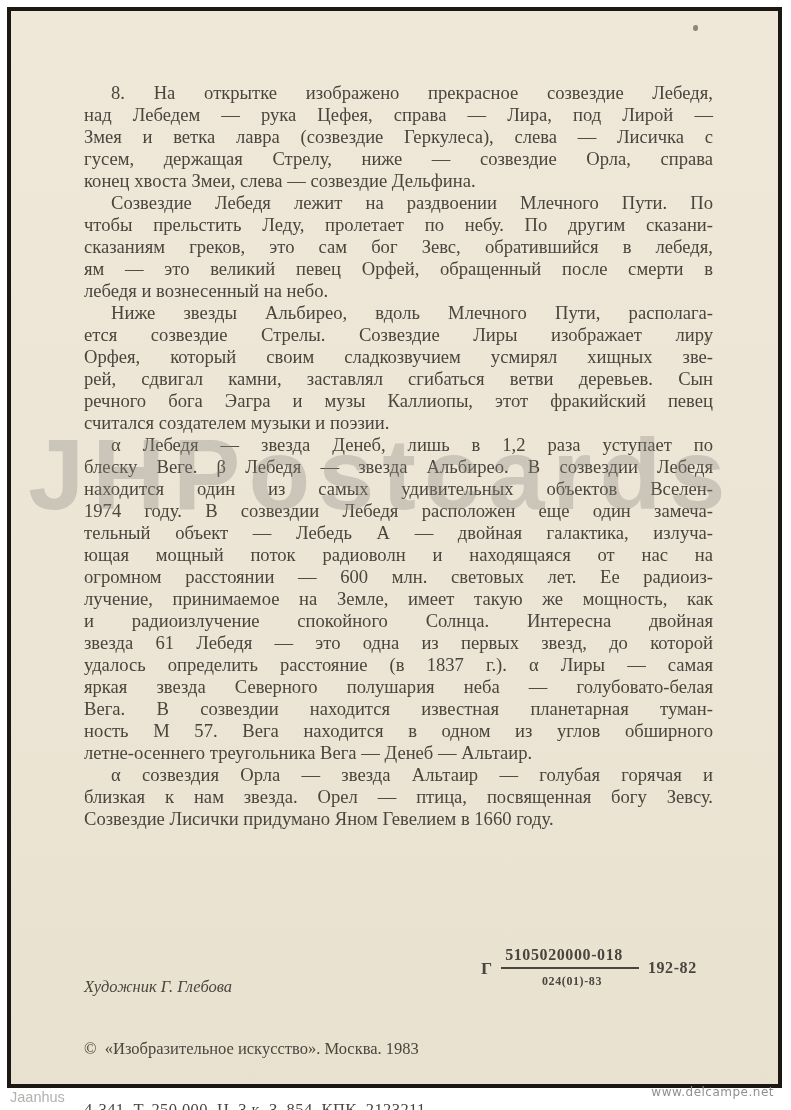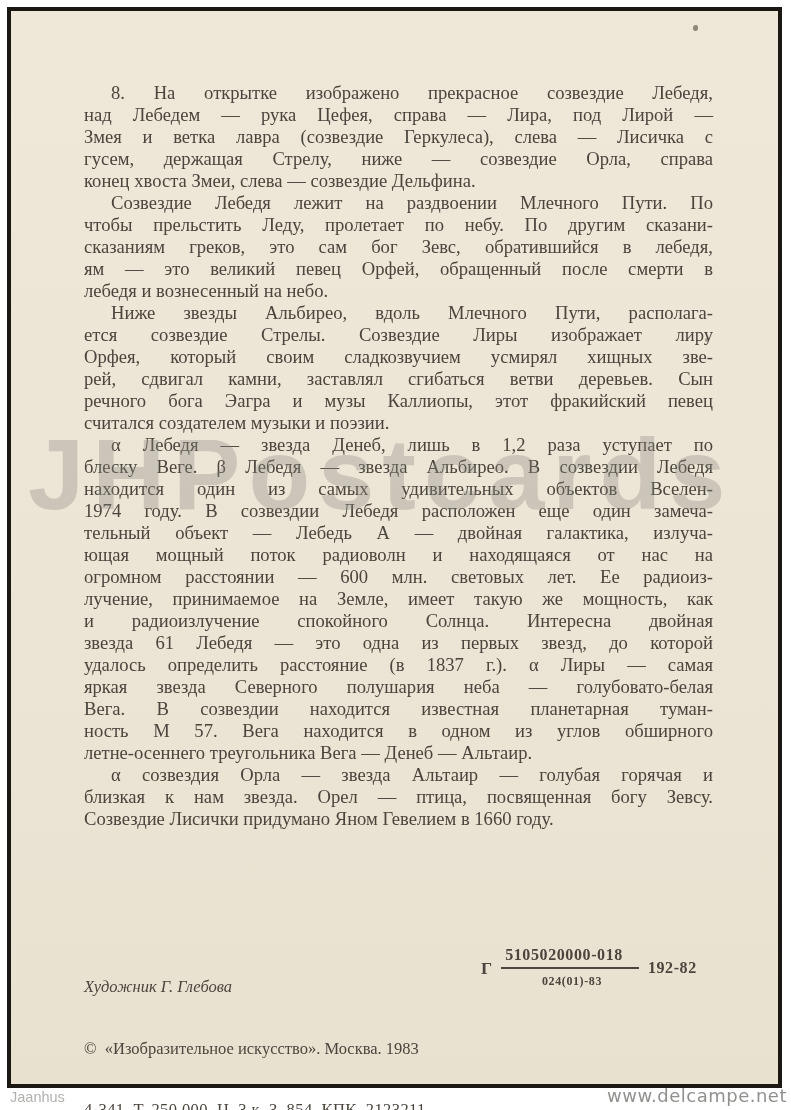--- a/index.html
+++ b/index.html
@@ -63,23 +63,23 @@
     font-size:101px;letter-spacing:8px;
     color:var(--watermark,#8c8982);opacity:.34;
     pointer-events:none;user-select:none;white-space:nowrap;margin-left:8px;
   }
   .wm-bl{
     position:absolute;left:10px;top:1089px;
     font-family:"Liberation Sans","DejaVu Sans",sans-serif;
     font-size:14.5px;color:var(--wm-left,#b3b1ae);
   }
   .wm-br{
-    position:absolute;right:4px;top:1085px;
+    position:absolute;right:17px;top:1085px;
     font-family:"DejaVu Sans","Liberation Sans",sans-serif;
-    font-size:18px;letter-spacing:.5px;color:var(--wm-right,#91908d);
+    font-size:12px;letter-spacing:.5px;color:var(--wm-right,#91908d);
   }
 </style>
 </head>
 <body>
 
 <div class="page">
 
   <div class="card">
     <div class="speck s1"></div>
     <div class="speck s2"></div>

